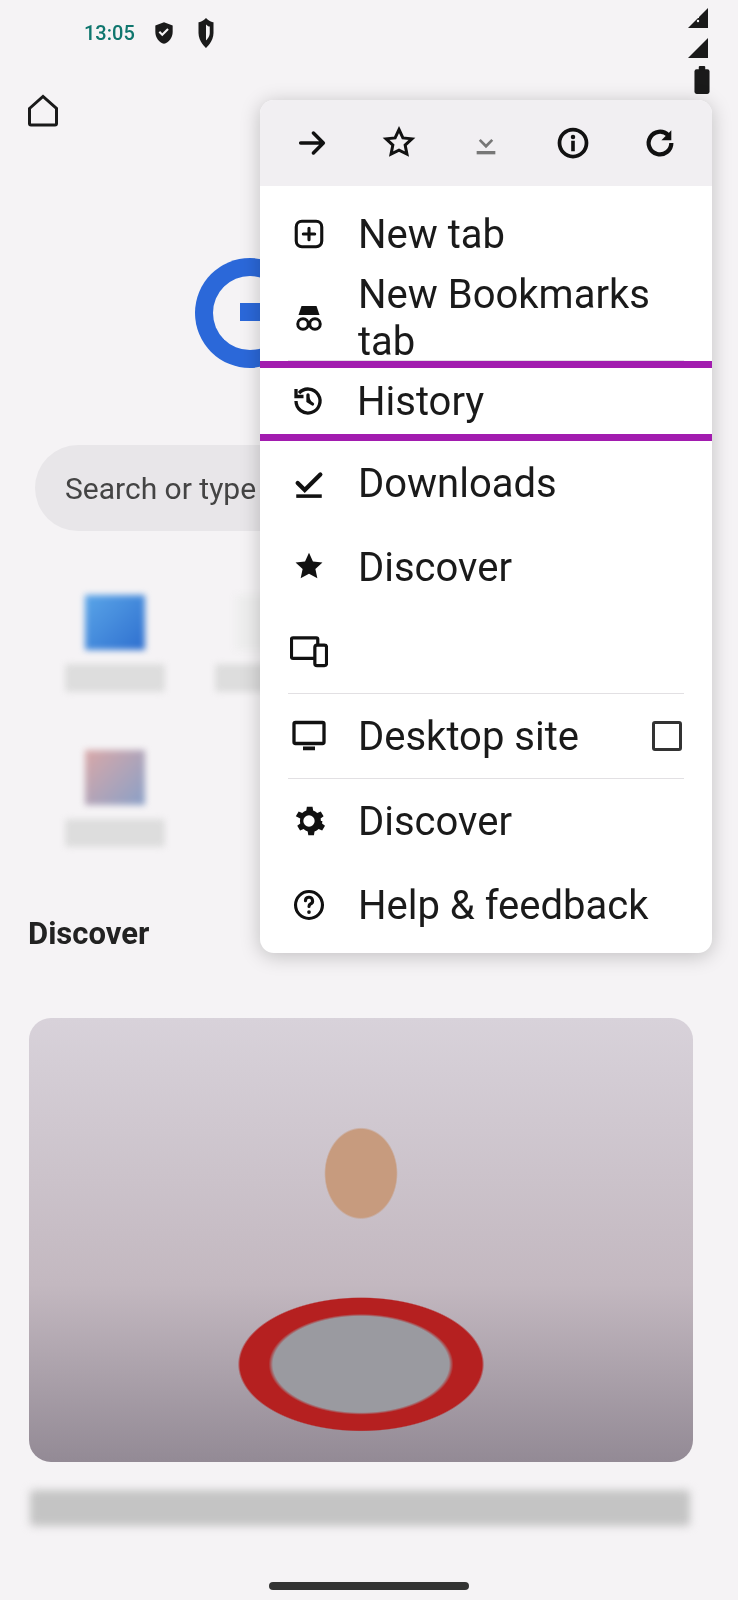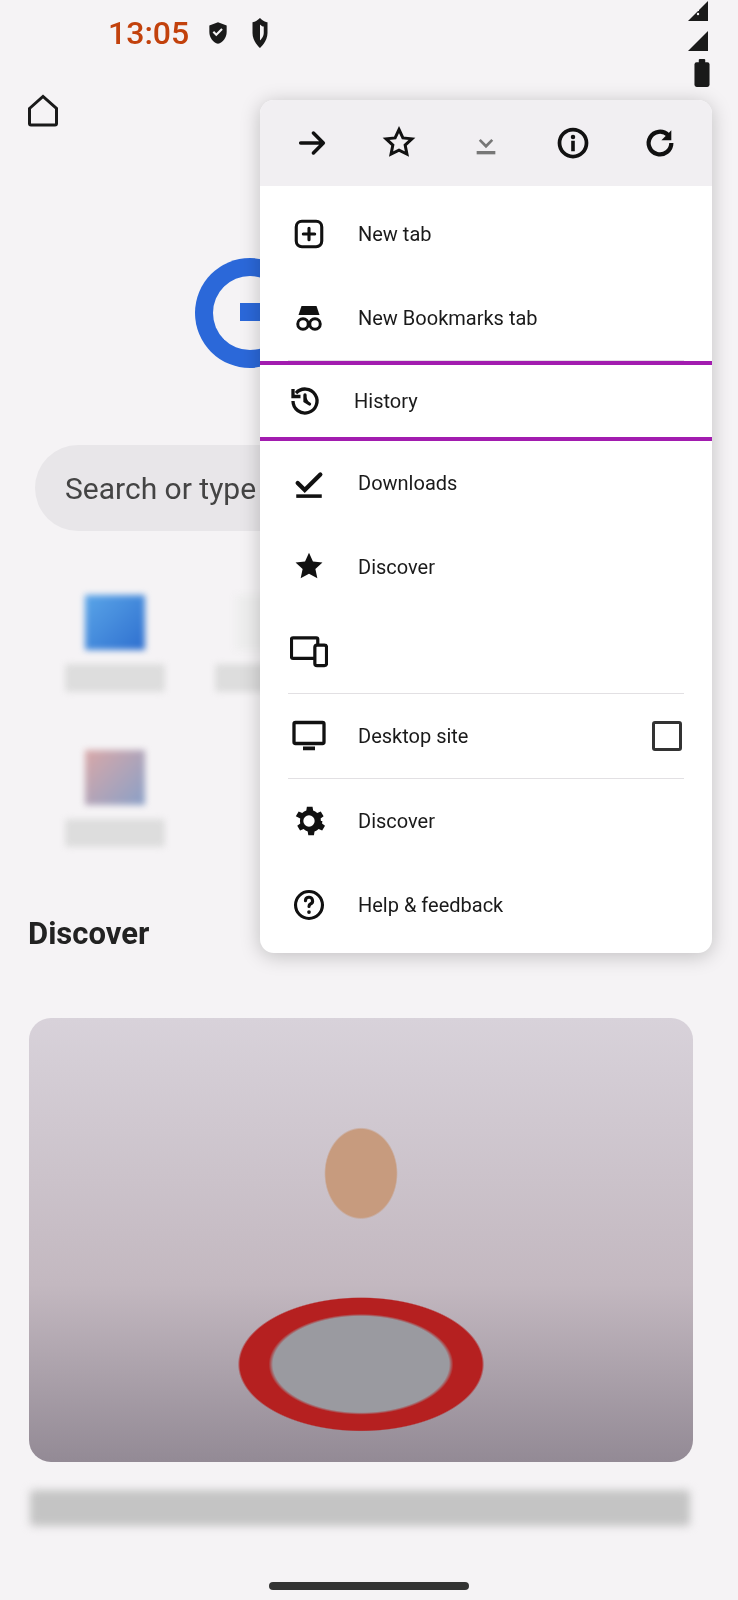--- a/index.html
+++ b/index.html
@@ -9,24 +9,24 @@
       background: #f5f3f5;
       font-family: Roboto, Arial, sans-serif;
       position: relative;
       overflow: hidden;
     }
     .status-bar {
       height: 65px;
       display: flex;
       align-items: center;
       justify-content: space-between;
-      padding: 0 28px 0 108px;
-      font-size: 32px;
+      padding: 0 28px 0 84px;
+      font-size: 20px;
       font-weight: 500;
-      color: #c2410c;
+      color: #0f766e;
     }
     .status-left { display: flex; align-items: center; gap: 16px; }
     .status-right { display: flex; align-items: flex-end; gap: 6px; flex-direction: column; }
     .toolbar {
       height: 90px;
       display: flex;
       align-items: center;
       padding: 0 25px;
     }
     .home-icon { width: 36px; height: 36px; }
@@ -121,27 +121,27 @@
       padding: 0 8px;
     }
     .menu-top .act { width: 40px; height: 40px; display: flex; align-items: center; justify-content: center; }
     .menu-list { padding: 6px 0; }
     .menu-item {
       height: 84px;
       display: flex;
       align-items: center;
       padding: 0 30px;
       gap: 30px;
-      font-size: 20px;
+      font-size: 40px;
       color: #1a1a1a;
     }
     .menu-item .mi-icon { width: 38px; height: 38px; display: flex; align-items: center; justify-content: center; flex-shrink: 0; }
     .divider { height: 1px; background: #e2e0e3; margin: 0 28px; }
     .highlight {
-      border: 4px solid #a21caf;
+      border: 7px solid #a21caf;
       border-radius: 12px;
       margin: 0 -18px;
       padding: 0 40px;
       height: 80px;
       background: #fff;
     }
     .checkbox {
       width: 30px; height: 30px;
       border: 3px solid #333;
       border-radius: 3px;

